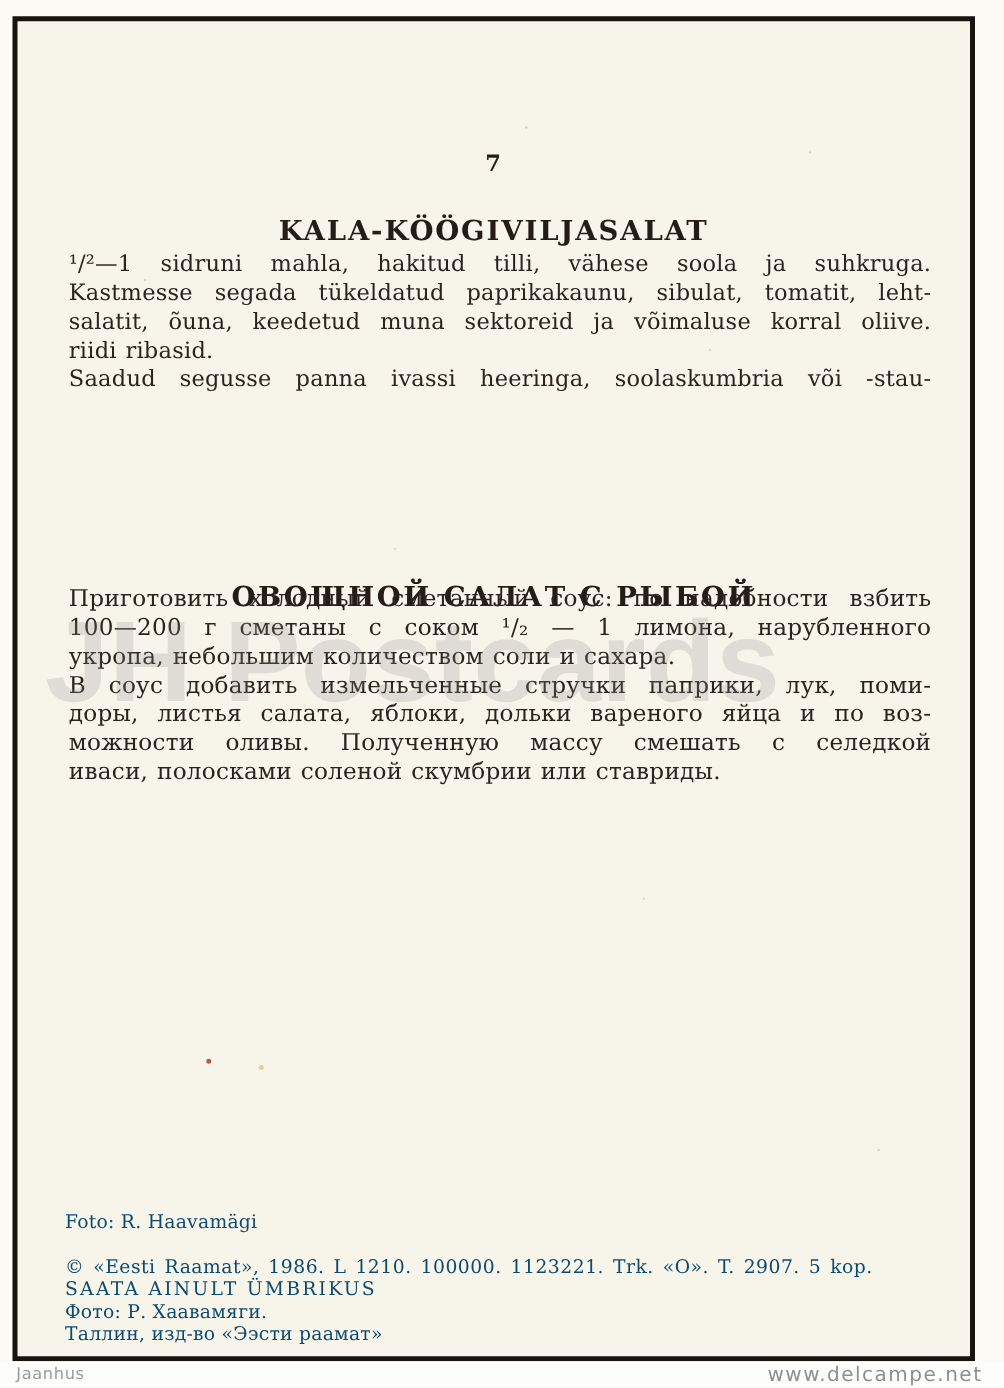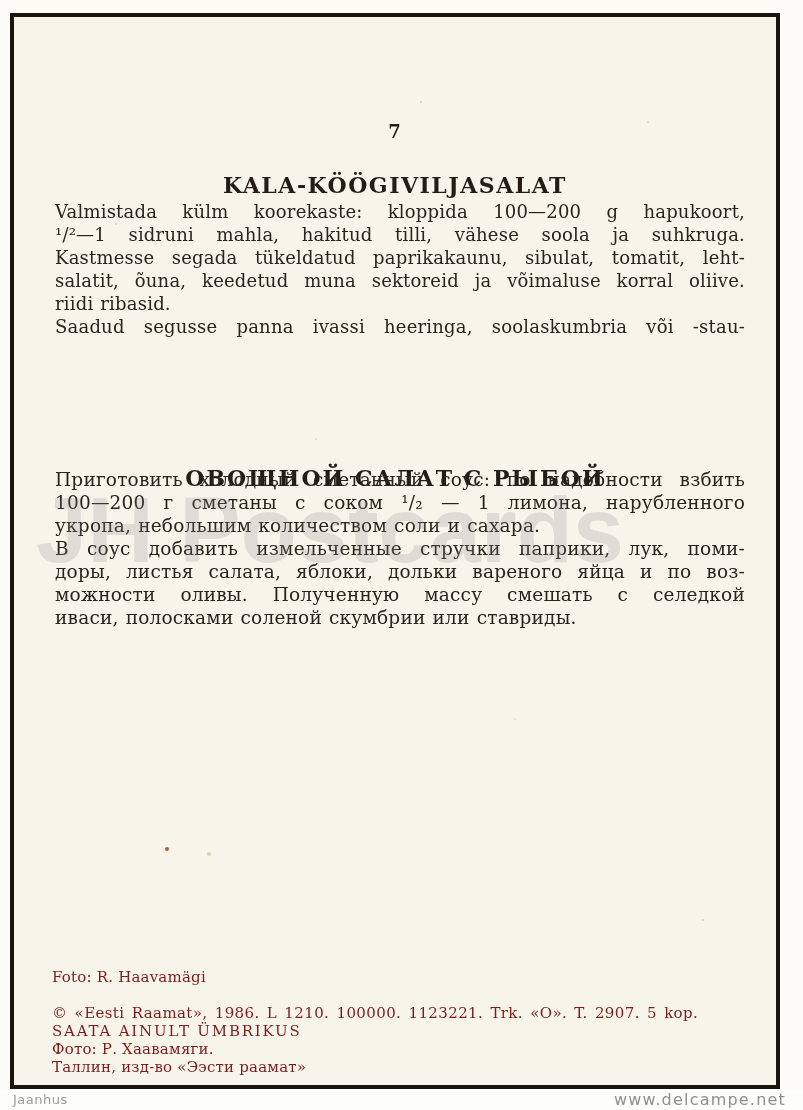--- a/index.html
+++ b/index.html
@@ -58,21 +58,21 @@
   .line { text-align: justify; text-align-last: justify; }
   .line.last { text-align-last: left; }
 
   .imprint {
     position: absolute;
     left: 38px; top: 951px;
     width: 710px;
     font-size: 15px;
     line-height: 18px;
     letter-spacing: 0.2px;
-    color: #7f1d1d;
+    color: #0c4a6e;
   }
   .imprint .copyright { letter-spacing: 0.4px; word-spacing: 2px; margin-top: 18px; }
   .imprint .saata { letter-spacing: 1.8px; }
 
   
   .wm-center {
     position: absolute;
     left: 36px; top: 478px;
     width: 720px;
     font-family: Liberation Sans, sans-serif;
@@ -129,21 +129,20 @@
 </head>
 <body>
 
 <div class="card">
 
   <div class="pagenum">7</div>
 
   <div class="title title-et">KALA-KÖÖGIVILJASALAT</div>
 
   <div class="para para-et">
-      <div class="line">Valmistada külm koorekaste: kloppida 100—200 g hapukoort,</div>
       <div class="line">¹/²—1 sidruni mahla, hakitud tilli, vähese soola ja suhkruga.</div>
       <div class="line">Kastmesse segada tükeldatud paprikakaunu, sibulat, tomatit, leht-</div>
       <div class="line">salatit, õuna, keedetud muna sektoreid ja võimaluse korral oliive.</div>
       <div class="line last">riidi ribasid.</div>
       <div class="line">Saadud segusse panna ivassi heeringa, soolaskumbria või -stau-</div>
     </div>
 
   <div class="title title-ru">ОВОЩНОЙ САЛАТ С РЫБОЙ</div>
 
   <div class="para para-ru">

